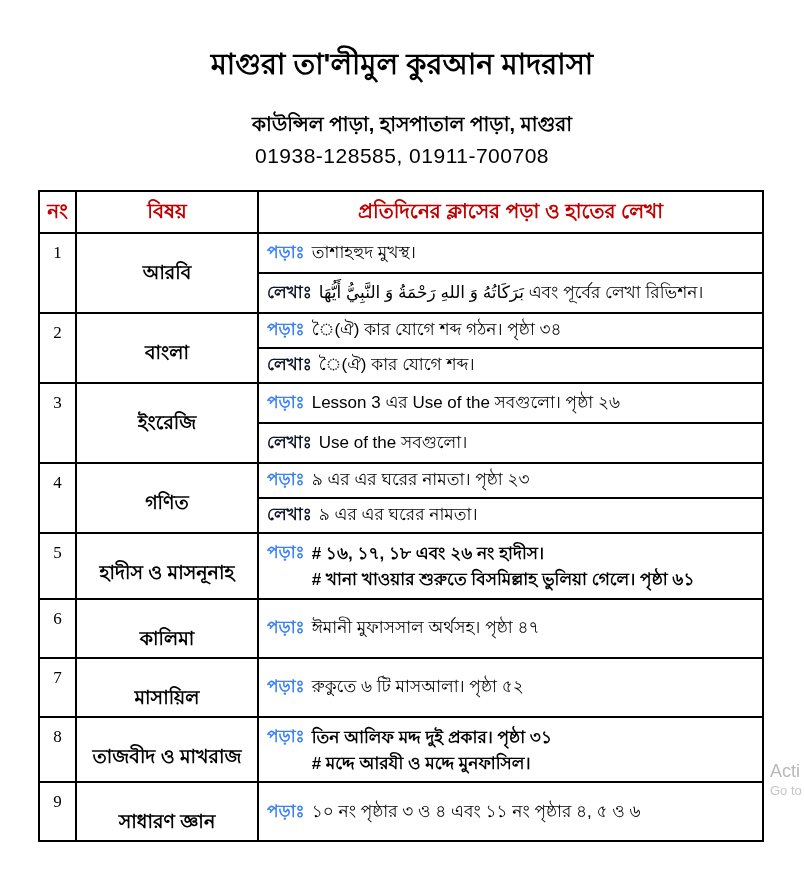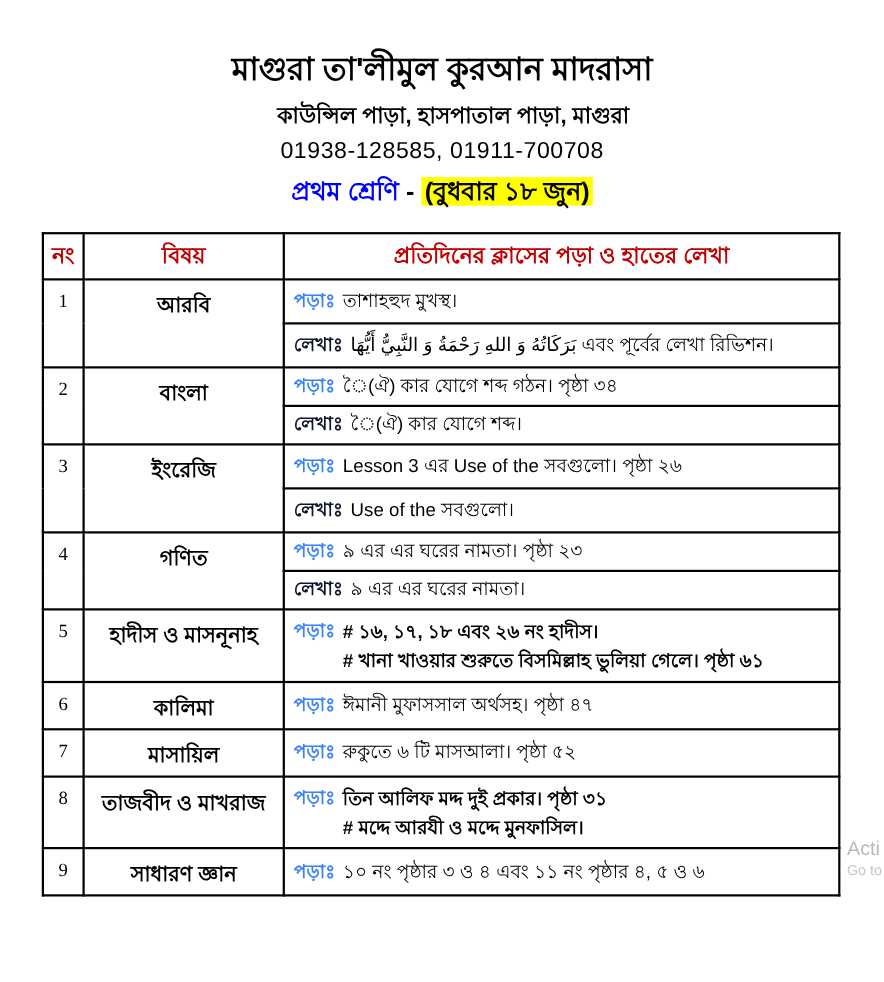--- a/index.html
+++ b/index.html
@@ -13,21 +13,21 @@
     color: #000;
   }
 
   
   .doc-header { text-align: center; }
   .doc-title {
     margin: 47px 0 0 0;
     font-size: 29px; font-weight: bold; line-height: 34px;
   }
   .doc-address {
-    margin-top: 13px;
+    margin-top: 31px;
     font-size: 20px; font-weight: bold; line-height: 24px; padding-left: 20px;
   }
   .doc-phone {
     margin-top: 9px;
     font-size: 21px; font-weight: normal; letter-spacing: 0.5px; line-height: 22px;
   }
   .class-line {
     margin-top: 11px;
     font-size: 23px; font-weight: bold; line-height: 28px;
   }
@@ -53,21 +53,21 @@
     text-align: center; vertical-align: middle;
   }
   td.c-no {
     text-align: center; vertical-align: top;
     padding-top: 9px;
     font-size: 17px;
     font-family: "Liberation Serif", "DejaVu Serif", serif;
   }
   td.c-subj {
     text-align: center; vertical-align: top;
-    padding-top: 8px;
+    padding-top: 24px;
     font-size: 19px; font-weight: bold;
   }
   td.c3 {
     padding: 4px 8px;
     vertical-align: middle;
     font-size: 17px;
   }
   td.c3.top { vertical-align: top; padding-top: 7px; }
   .flexline { display: flex; align-items: flex-start; gap: 7px; }
   .lbl { font-weight: bold; white-space: nowrap; line-height: 1.45; }
@@ -95,23 +95,20 @@
   .wm-line1 { font-size: 18px; line-height: 22px; color: #b9b9b9; }
   .wm-line2 { font-size: 13px; line-height: 17px; color: #c6c6c6; }
 </style>
 </head>
 <body>
 
 <div class="doc-header">
   <h1 class="doc-title">মাগুরা তা'লীমুল কুরআন মাদরাসা</h1>
   <div class="doc-address">কাউন্সিল পাড়া, হাসপাতাল পাড়া, মাগুরা</div>
   <div class="doc-phone">01938-128585, 01911-700708</div>
-  <div class="class-line">
-    <span class="class-name">প্রথম শ্রেণি</span><span class="class-sep"> - </span><span class="date-chip">(বুধবার ১৮ জুন)</span>
-  </div>
 </div>
 
 <table class="lesson-table">
   <colgroup>
       <col style="width:37px">
       <col style="width:182px">
       <col style="width:505px">
     </colgroup>
   <thead>
     <tr>

